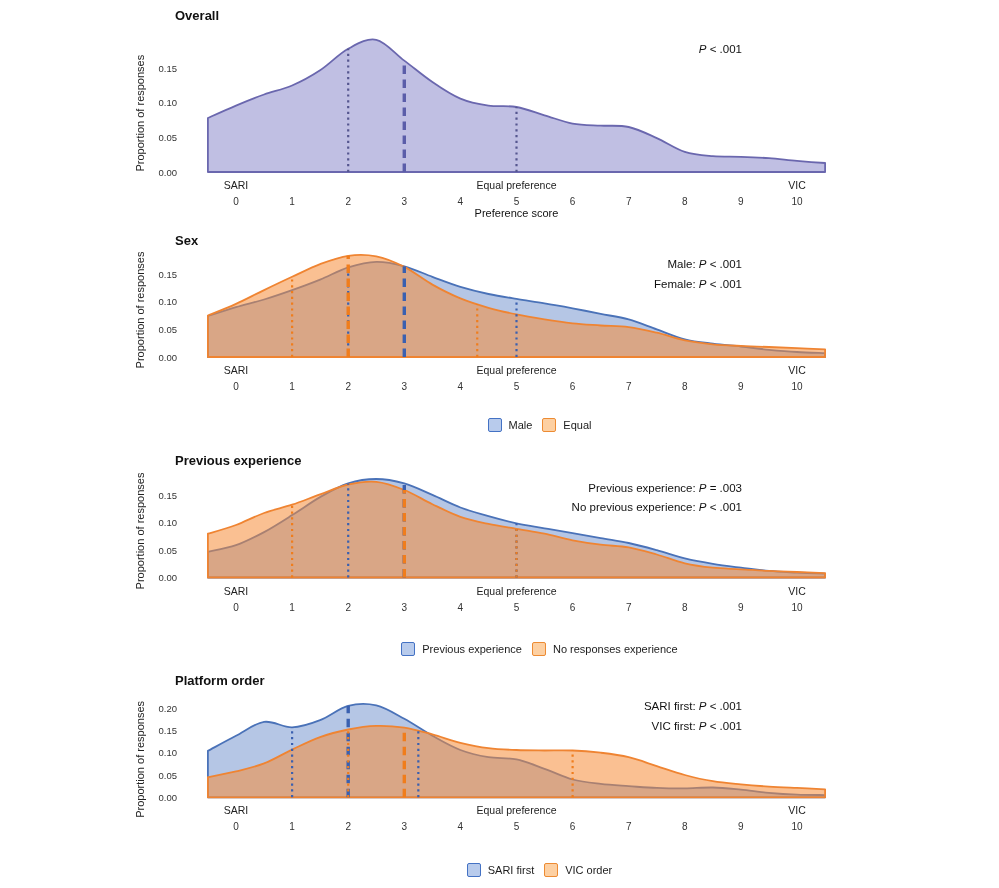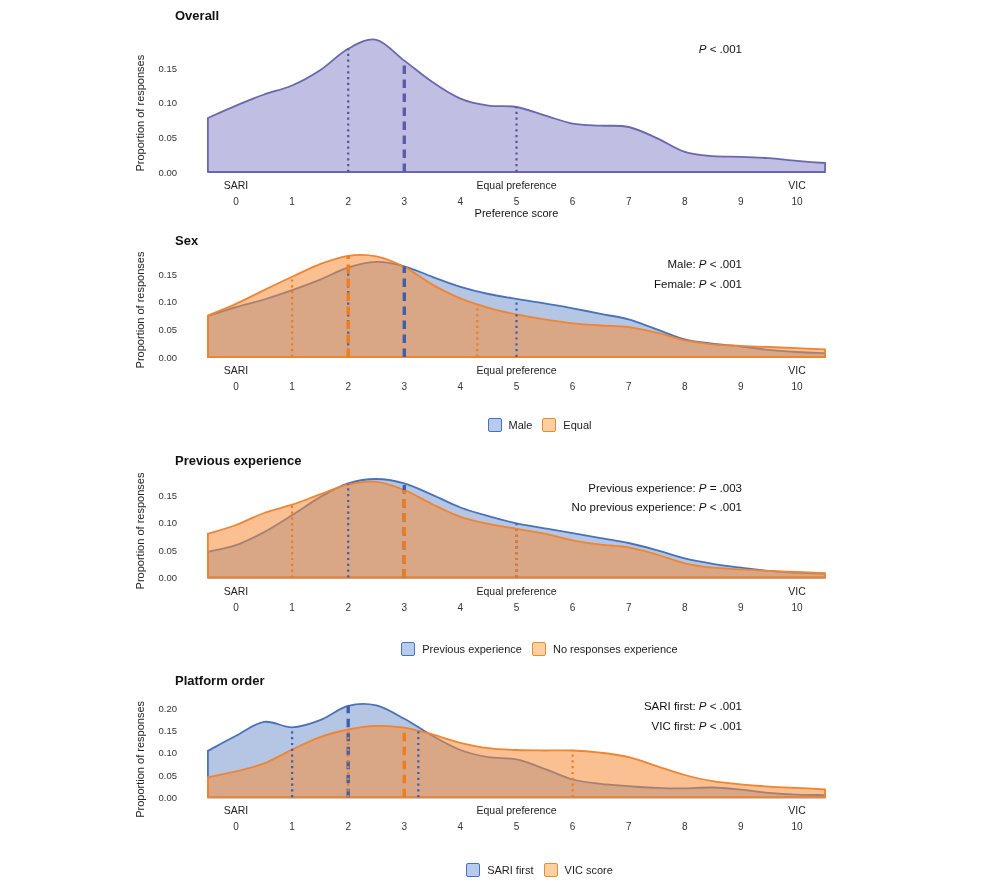--- a/index.html
+++ b/index.html
@@ -168,16 +168,16 @@
         <span class="legend-label">No responses experience</span>
       </div>
     </div>
     <div class="legend" style="top: 859px; align-items: flex-end;">
       <div class="legend-entry">
         <span class="legend-swatch" style="background: rgb(184, 203, 236); border: 1.8px solid rgb(68, 114, 196);"></span>
         <span class="legend-label">SARI first</span>
       </div>
       <div class="legend-entry">
         <span class="legend-swatch" style="background: rgb(253, 208, 162); border: 1.8px solid rgb(237, 139, 51);"></span>
-        <span class="legend-label">VIC score</span>
+        <span class="legend-label">VIC order</span>
       </div>
     </div>
   </div>
 
 </body></html>

